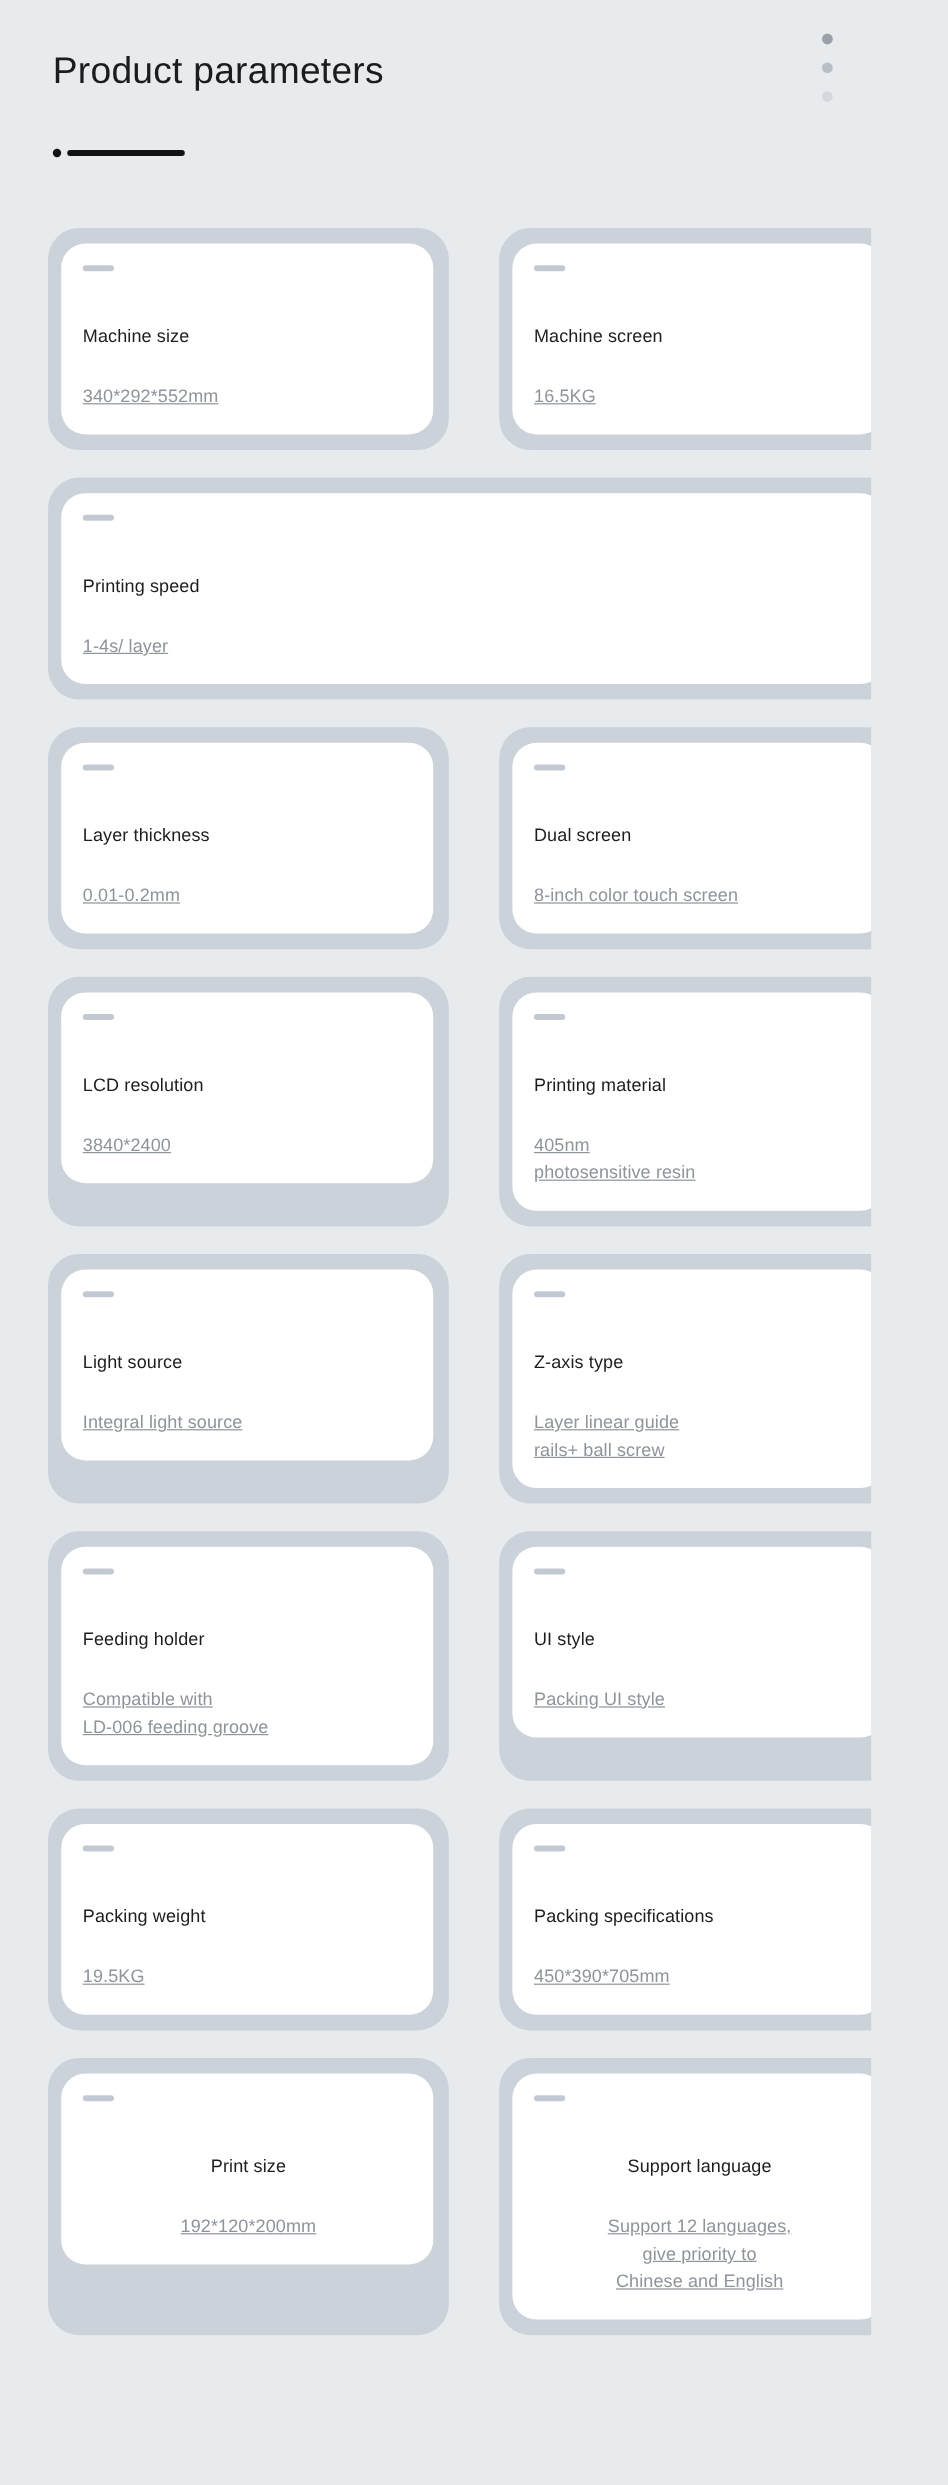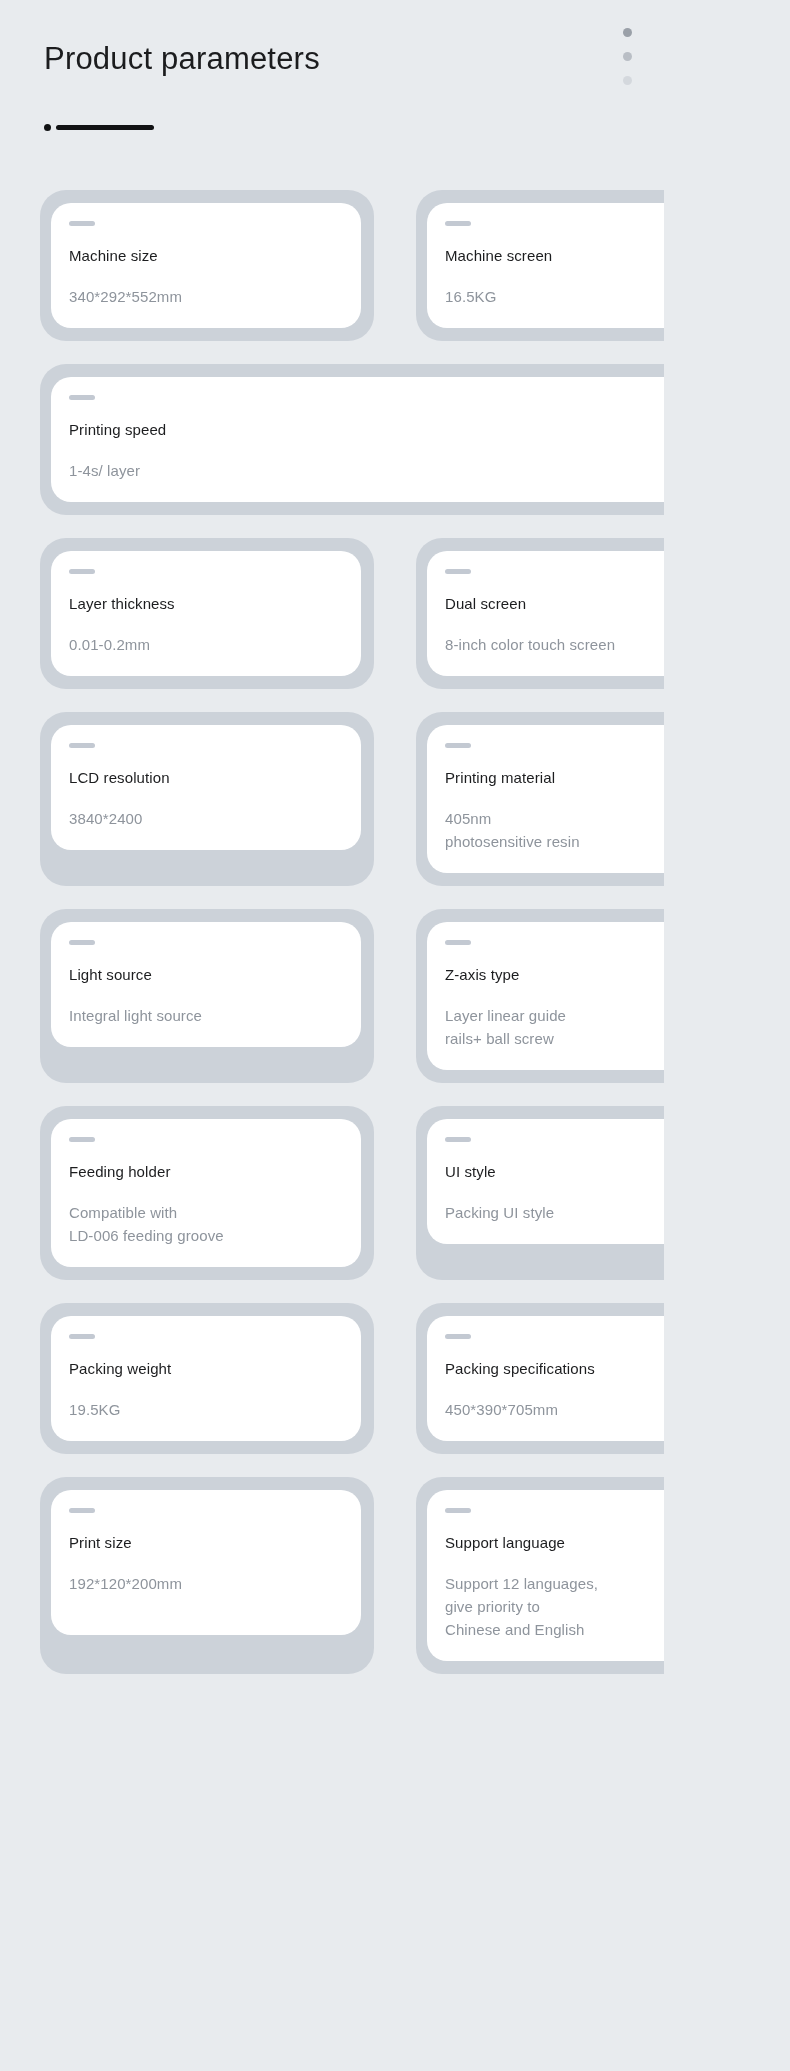--- a/index.html
+++ b/index.html
@@ -8,21 +8,21 @@
   html, body {
     width: 790px;
     height: 2071px;
     background: #e8ebee;
     font-family: "Liberation Sans", "DejaVu Sans", sans-serif;
     -webkit-font-smoothing: antialiased;
   }
 
   .page {
     position: relative;
-    width: 664px;
+    width: 726px;
     height: 2071px;
     background: #e8ebee;
     overflow: hidden;
   }
 
   
   .header {
     position: absolute;
     top: 0;
     left: 0;
@@ -109,20 +109,21 @@
   }
 
   .card {
     position: relative;
     background: #ffffff;
     border-radius: 20px;
     min-height: 104px;
     padding: 18px 16px 20px 18px;
     display: flex;
     flex-direction: column;
+    gap: 25px;
   }
 
   .card-accent {
     width: 26px;
     height: 5px;
     border-radius: 3px;
     background: #c3c9d2;
     margin-bottom: 19px;
     flex: none;
   }
@@ -134,27 +135,28 @@
     line-height: 22px;
     letter-spacing: 0.1px;
   }
 
   .card-value {
     font-size: 15px;
     font-weight: 400;
     color: #8e949c;
     line-height: 23px;
     letter-spacing: 0.1px;
-    margin-top: 18px;
+    margin-top: 2px;
     white-space: pre-line;
+    text-decoration: underline;
   }
 
   
   .row.h-tall .card { min-height: 122px; }
-  .row.h-xtall .card { min-height: 145px; }
+  .row.h-xtall .card { min-height: 145px; text-align: center; }
 </style>
 </head>
 <body>
 
 <div class="page">
 
   <div class="header">
     <div class="page-title">Product parameters</div>
 
     <div class="title-rule">

